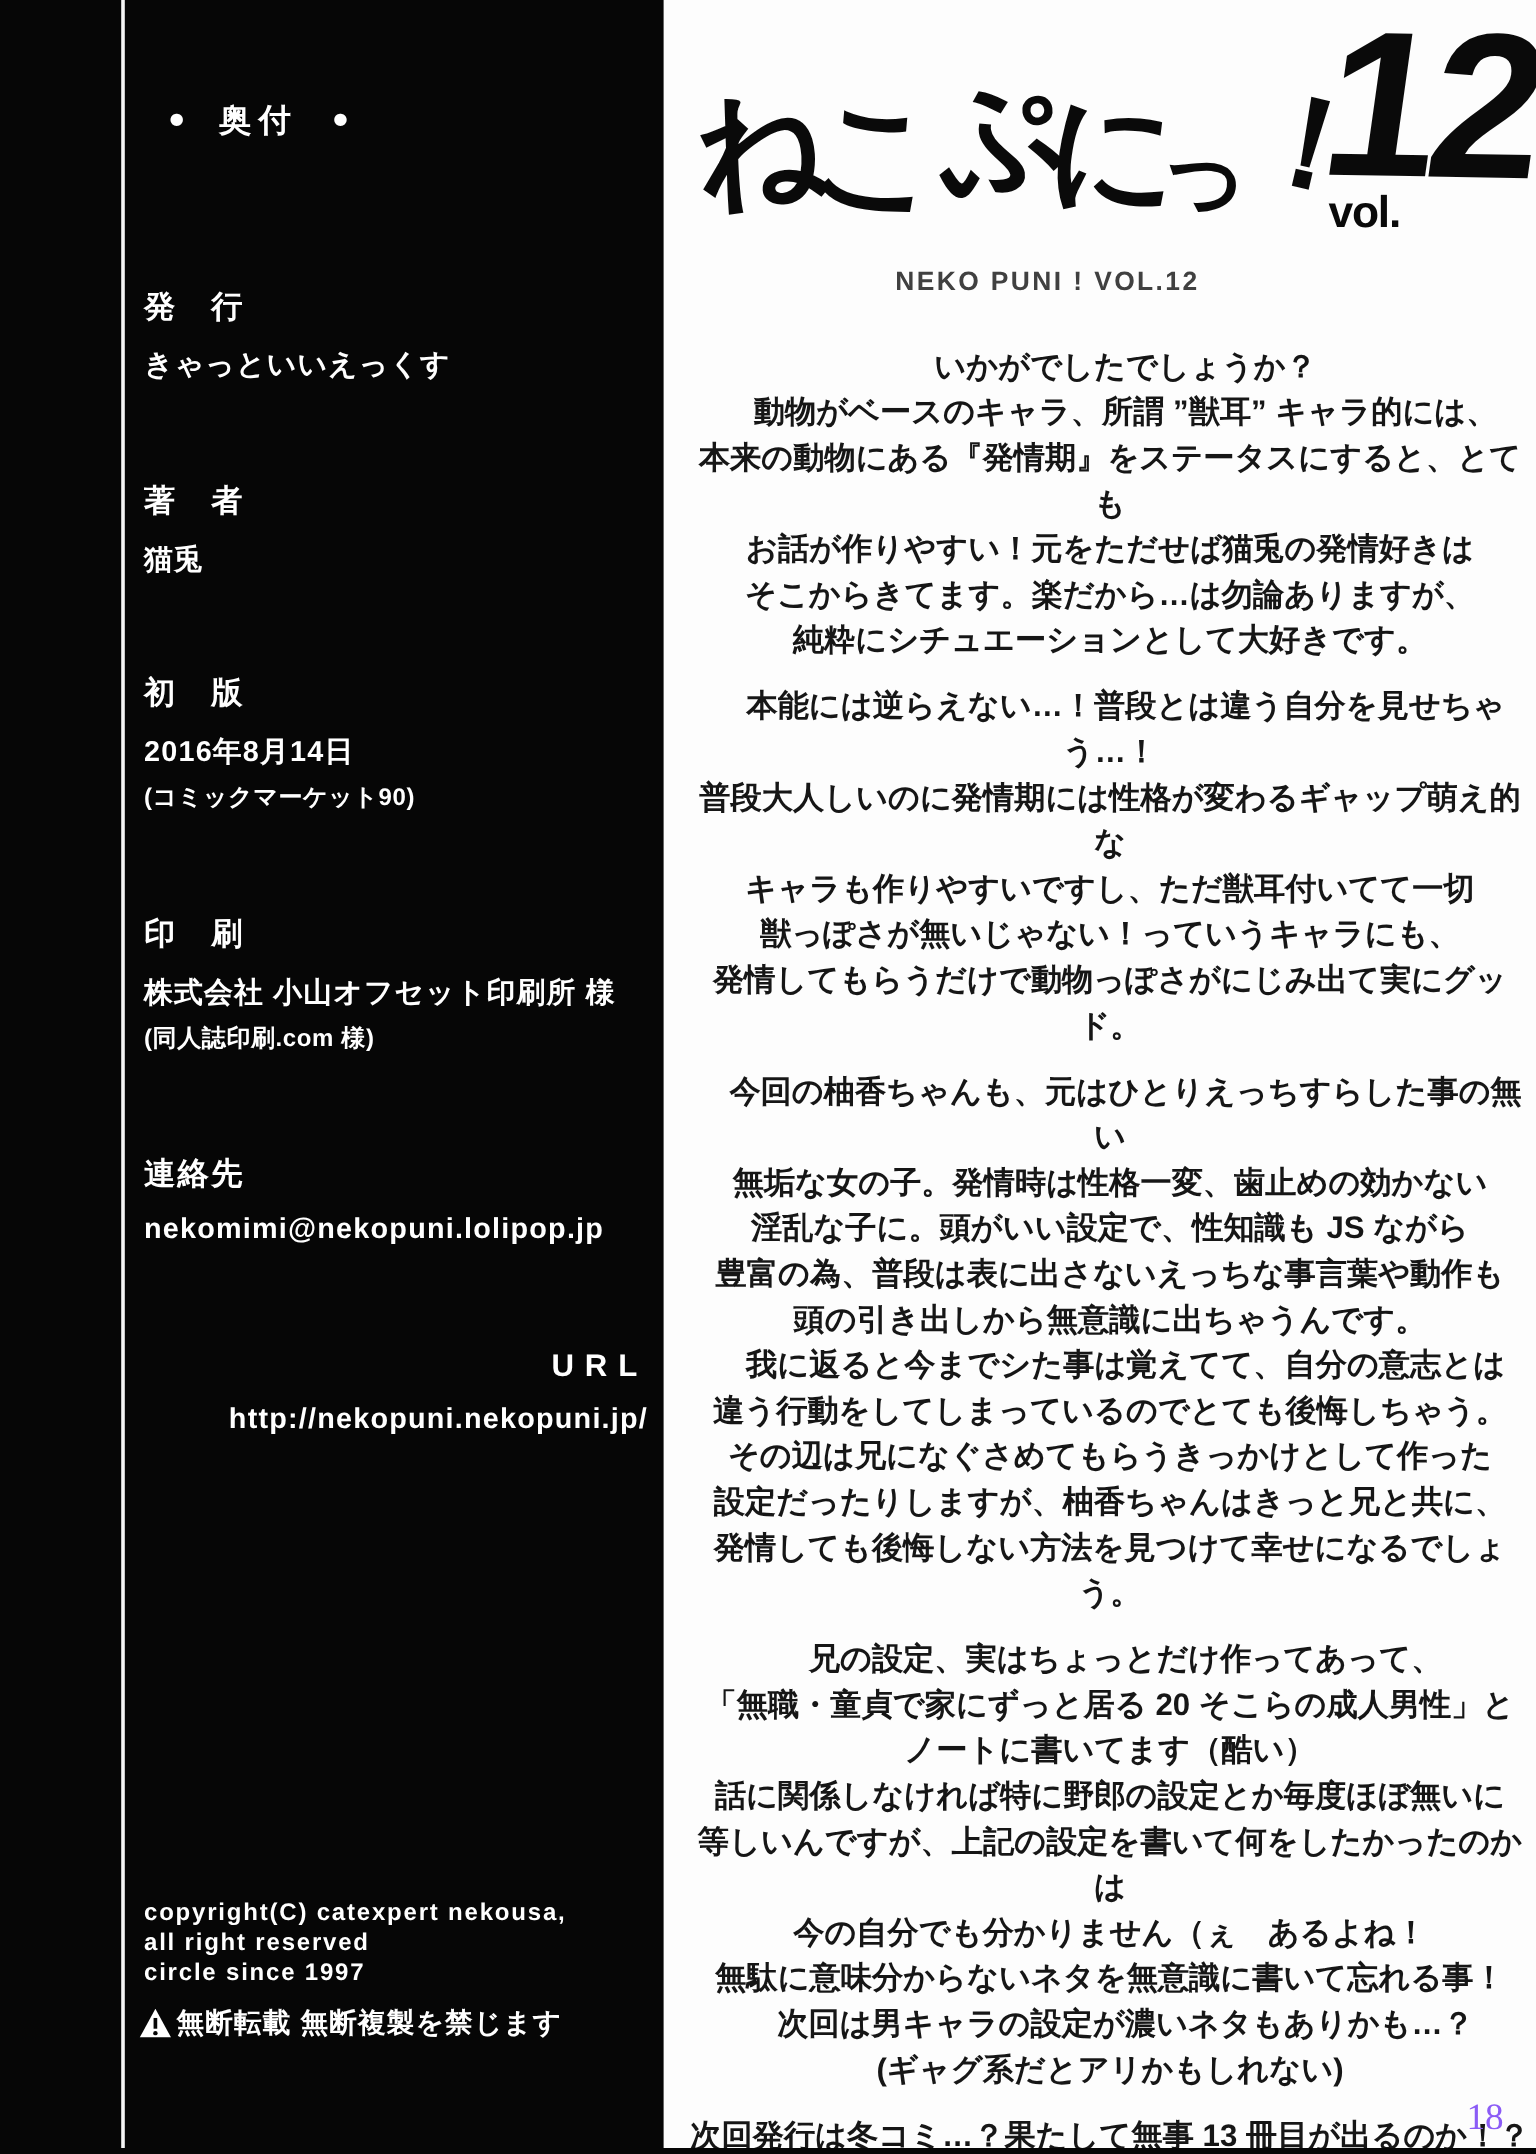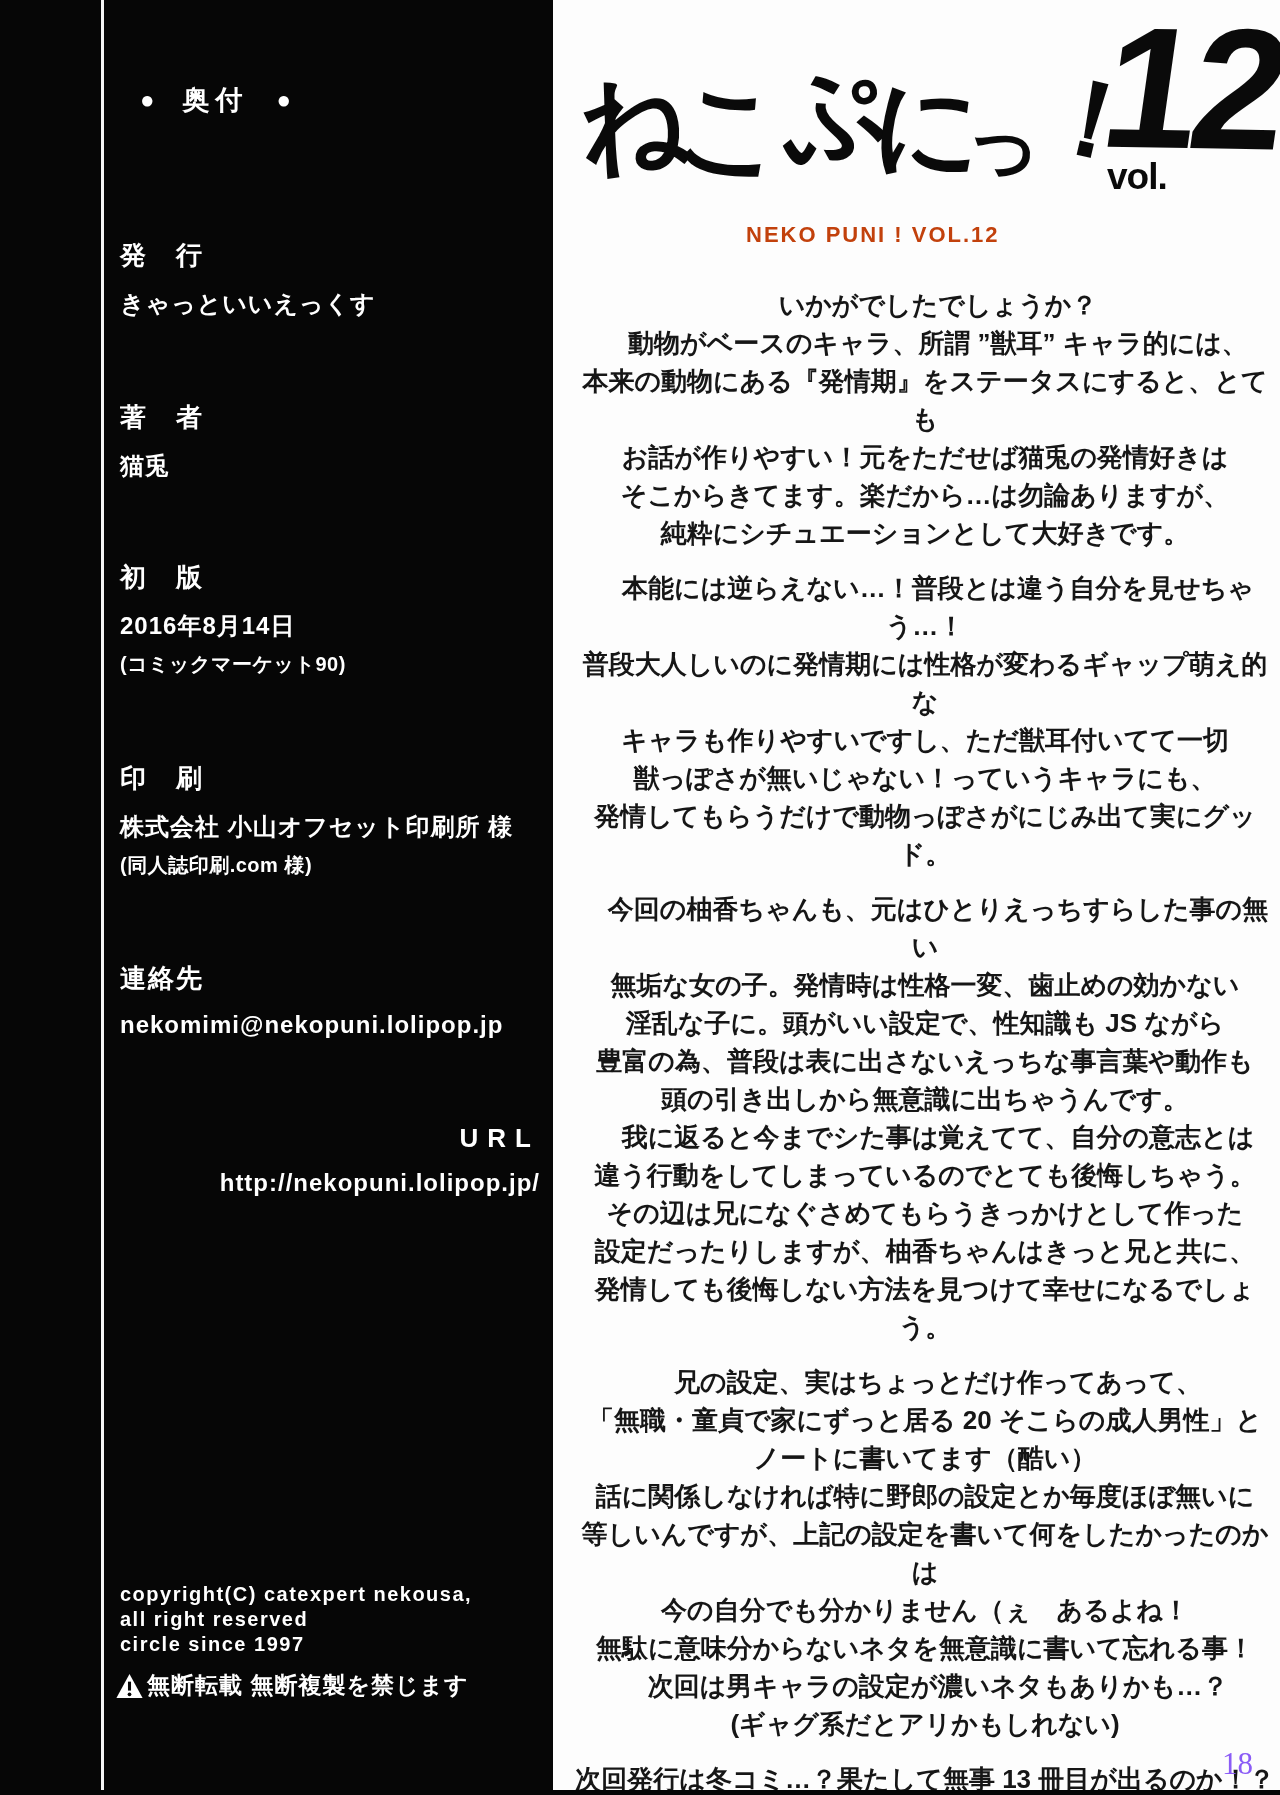--- a/index.html
+++ b/index.html
@@ -67,21 +67,21 @@
     position:absolute; left:534px; top:156px;
     font-size:37px; font-weight:bold; color:#0a0a0a; letter-spacing:-1px;margin-left:20px;
   }
   .logo-number {
     position:absolute; left:552px; top:2px;
     font-size:172px; line-height:1; font-weight:bold; color:#0a0a0a;
     transform:skewX(-7deg) rotate(1deg); letter-spacing:-8px;
   }
   .logo-subtitle {
     position:absolute; left:193px; top:222px;
-    font-size:22px; font-weight:bold; color:#c2410c; letter-spacing:2px;
+    font-size:22px; font-weight:bold; color:#404040; letter-spacing:2px;
   }
 
   .afterword {
     position:absolute; left:22px; top:286px; width:700px;
     font-size:26px; line-height:38px; font-weight:600; color:#161616;
   }
   .para { margin-top:17px; }
   .para:first-child { margin-top:0; }
   .line { white-space:pre-wrap;text-align:center; }
 
@@ -126,21 +126,21 @@
           <div class="sb-label">印　刷</div>
           <div class="sb-value">株式会社 小山オフセット印刷所 様</div>
           <div class="sb-note">(同人誌印刷.com 様)</div>
         </div>
         <div class="sb-section">
           <div class="sb-label">連絡先</div>
           <div class="sb-value">nekomimi@nekopuni.lolipop.jp</div>
         </div>
         <div class="sb-section">
           <div class="sb-label">URL</div>
-          <div class="sb-value">http://nekopuni.lolipop.jp/</div>
+          <div class="sb-value">http://nekopuni.nekopuni.jp/</div>
         </div>
       </div>
 
     <div class="sb-notice">
       <svg width="27" height="24" viewBox="0 0 24 22" aria-hidden="true">
         <path d="M12 0 L24 22 L0 22 Z" fill="#ffffff"></path>
         <rect x="10.6" y="7" width="2.8" height="8.2" fill="#060606"></rect>
         <circle cx="12" cy="18.6" r="1.7" fill="#060606"></circle>
       </svg>
       <span>無断転載 無断複製を禁じます</span>

